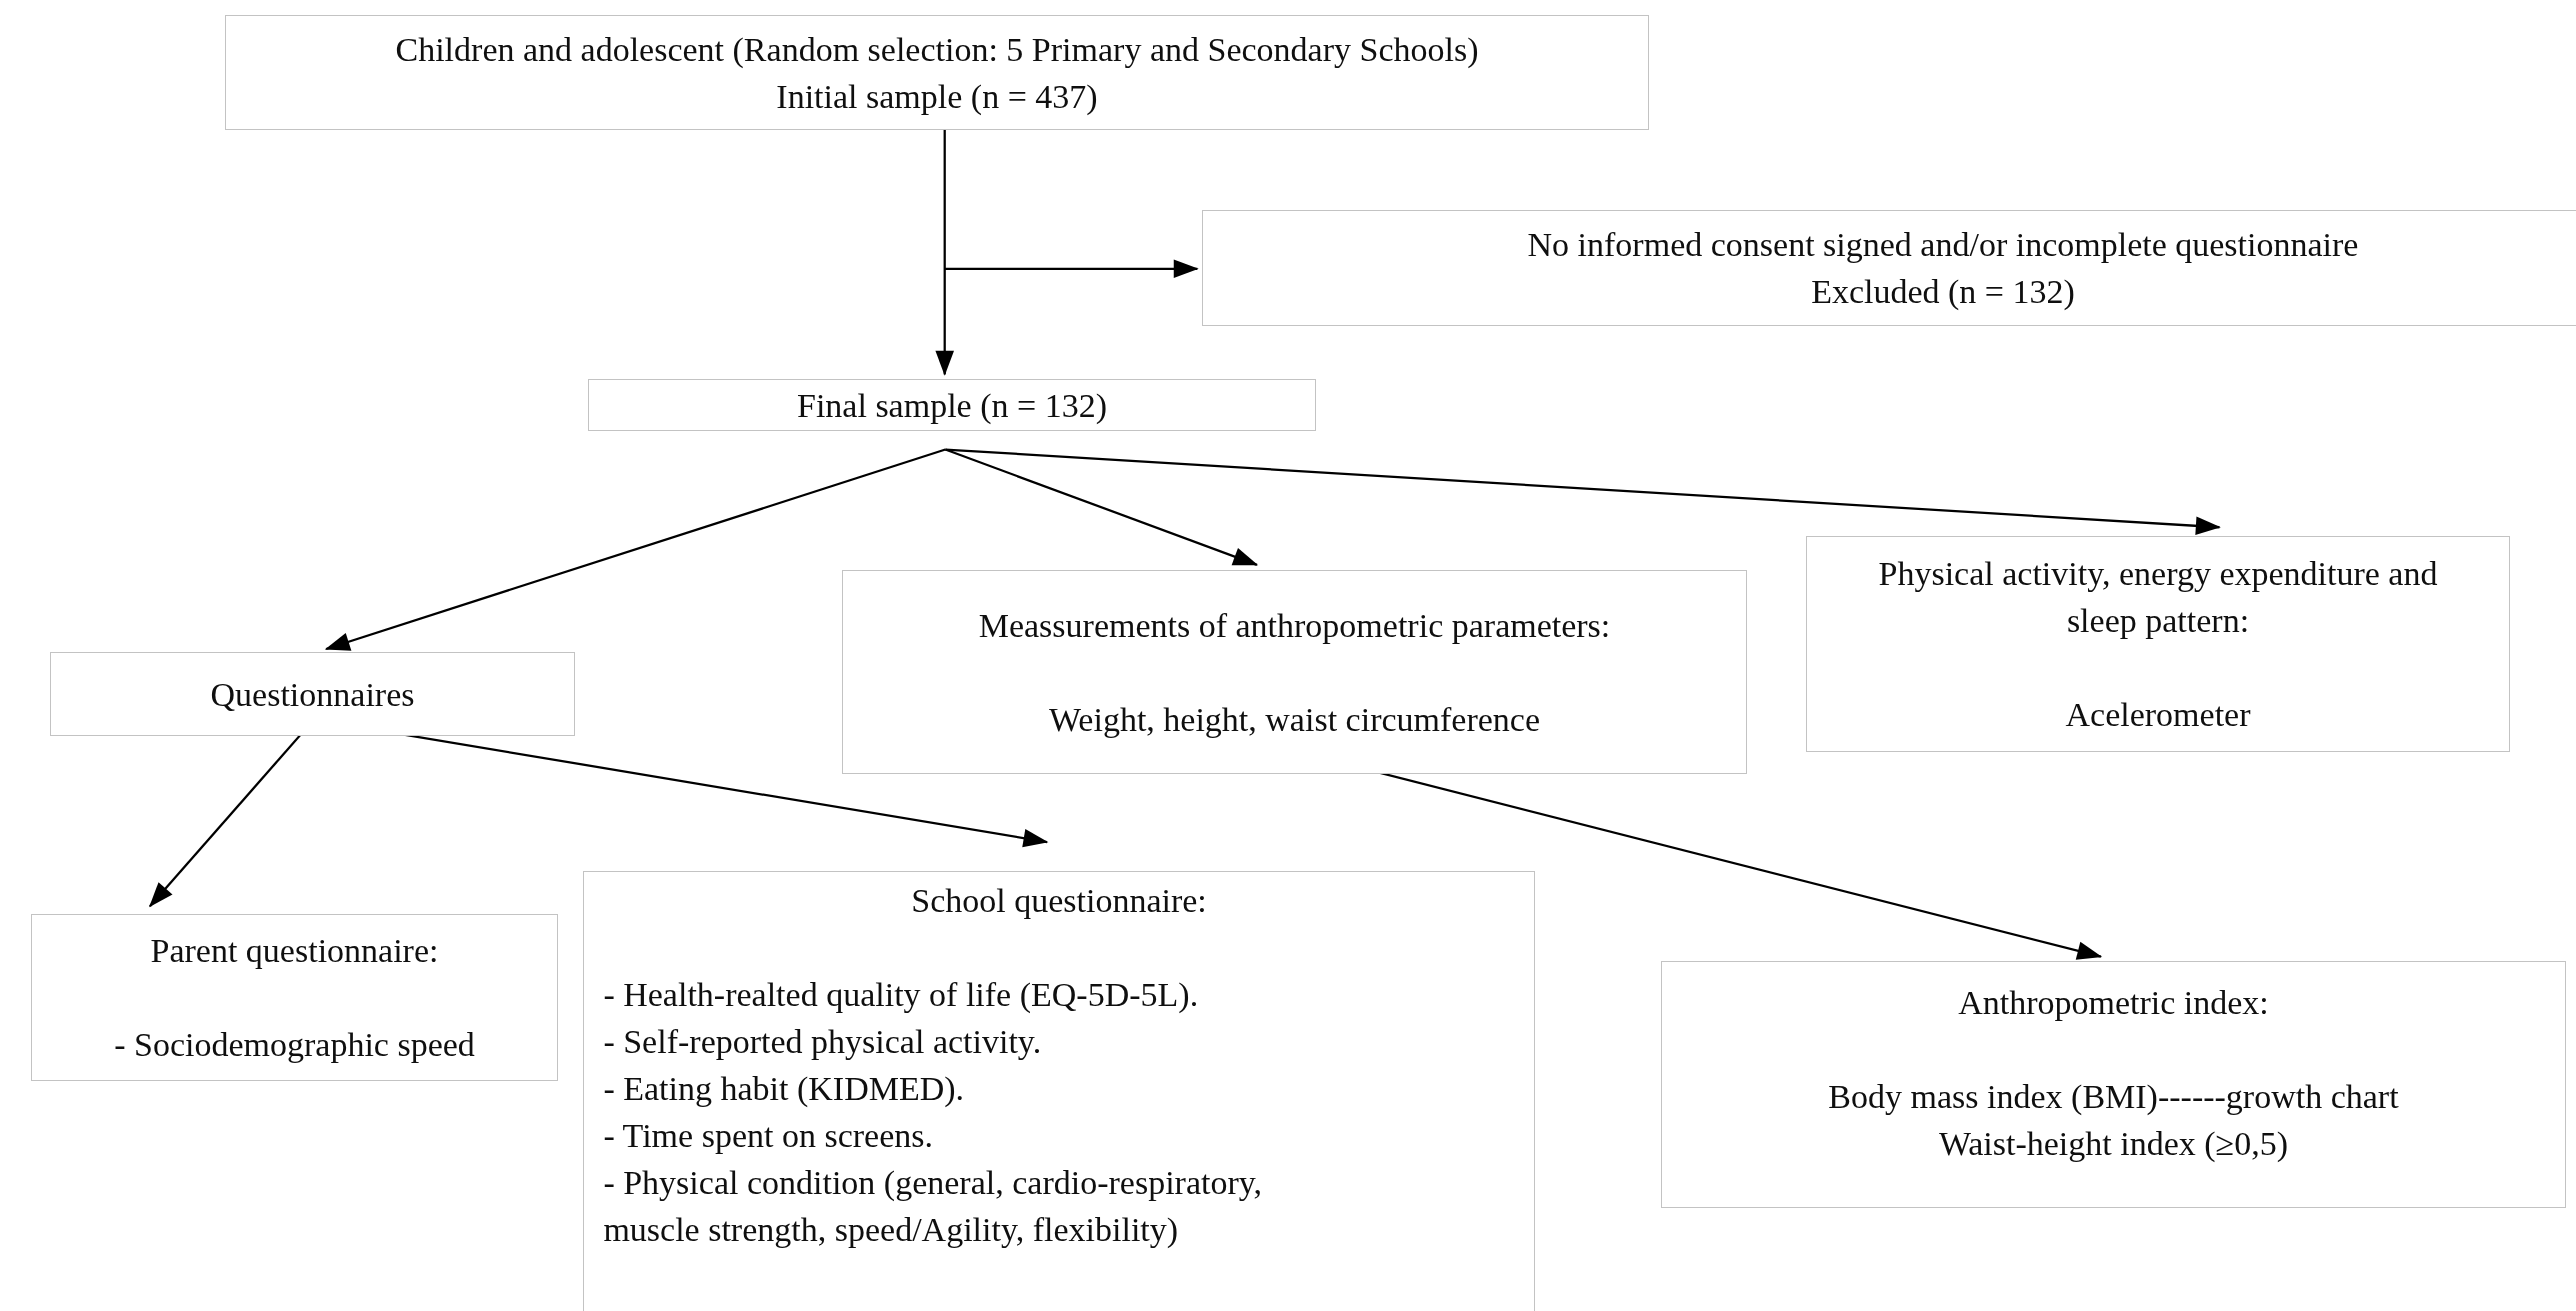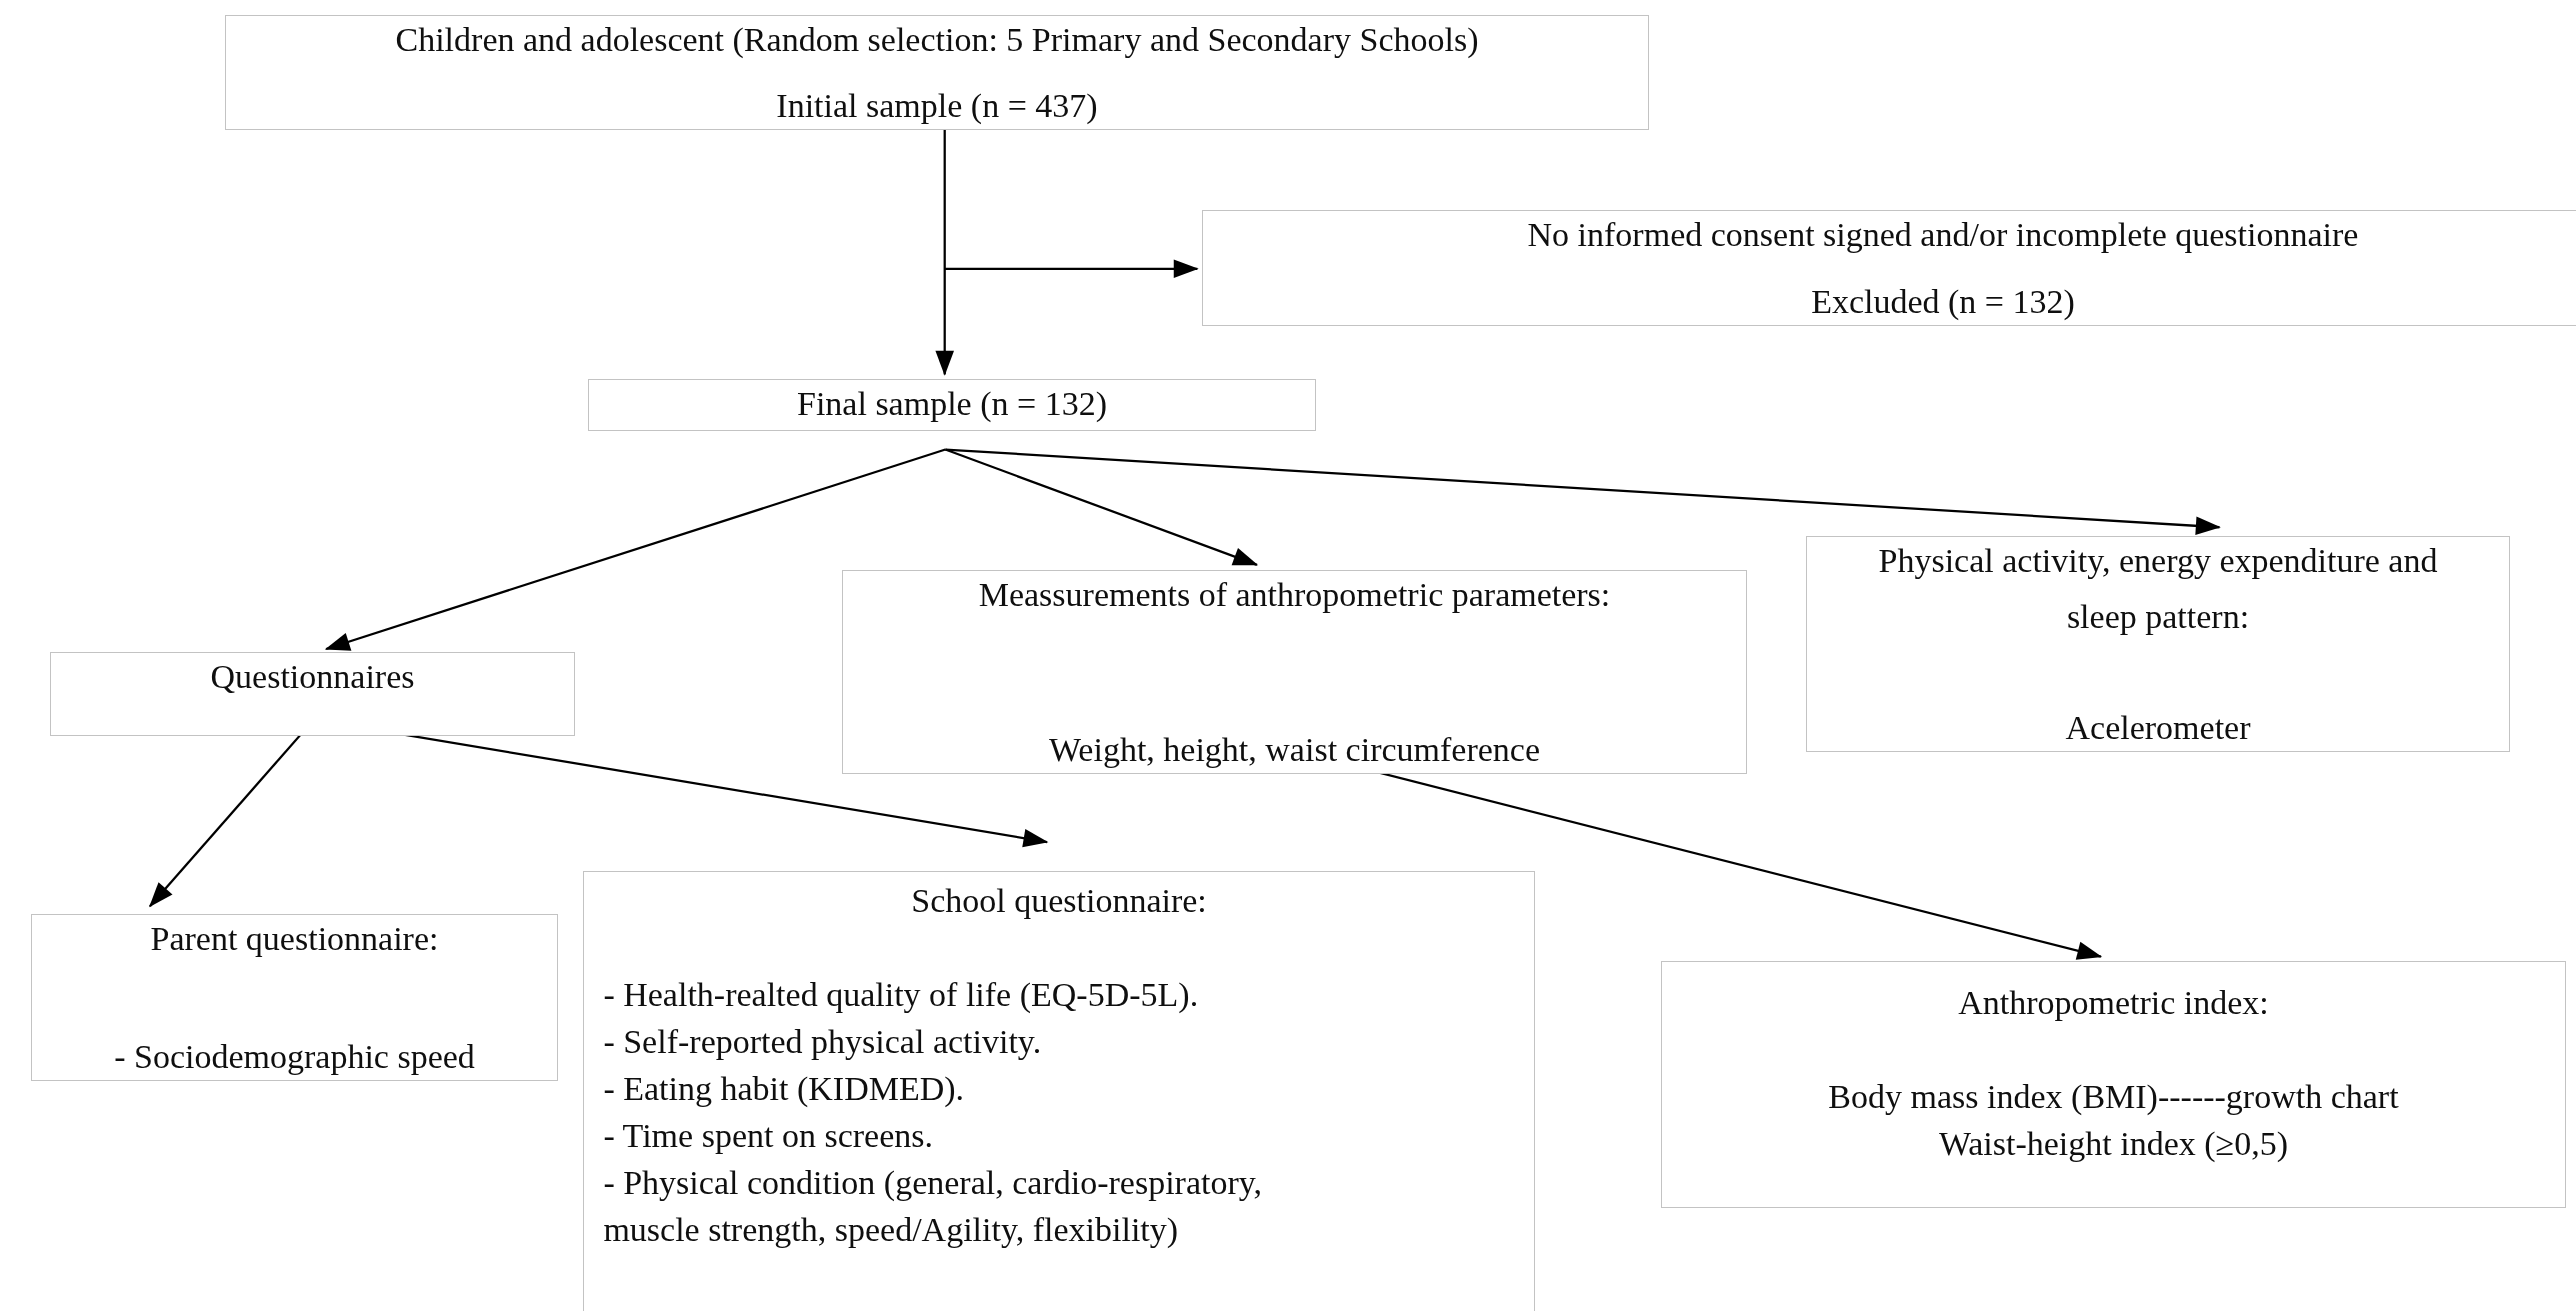--- a/index.html
+++ b/index.html
@@ -5,21 +5,21 @@
   html,body{margin:0;padding:0;background:#ffffff;}
   .canvas{
     position:relative;width:2576px;height:1311px;background:#ffffff;overflow:hidden;
     font-family:"Liberation Serif","DejaVu Serif",serif;color:#0f0f0f;
   }
   .arrows{position:absolute;left:0;top:0;width:2576px;height:1311px;}
   .arrows line{stroke:#000000;stroke-width:3.5;}
   .arrows .ah{fill:#000000;}
   .box{
     position:absolute;background:#ffffff;border:1.9px solid #c3c3c3;box-sizing:border-box;
-    display:flex;flex-direction:column;justify-content:space-between;align-items:center;
+    display:flex;flex-direction:column;justify-content:center;align-items:center;
     font-size:34px;
   }
   .line{height:47px;line-height:47px;white-space:nowrap;}
   .blank{height:47px;}
   #b-initial       {left:225px;  top:15px;   width:1424px; height:115px;}
   #b-excluded      {left:1202px; top:210px;  width:1482px; height:116px;}
   #b-final         {left:588px;  top:379px;  width:728px; height:52px;}
   #b-questionnaires{left:50px;   top:652px; width:525px;  height:84px;}
   #b-measurements  {left:822px; top:570px;  width:905px; height:204px;margin-left:20px;}
   #b-physical      {left:1806px; top:536px;  width:704px; height:216px;}

